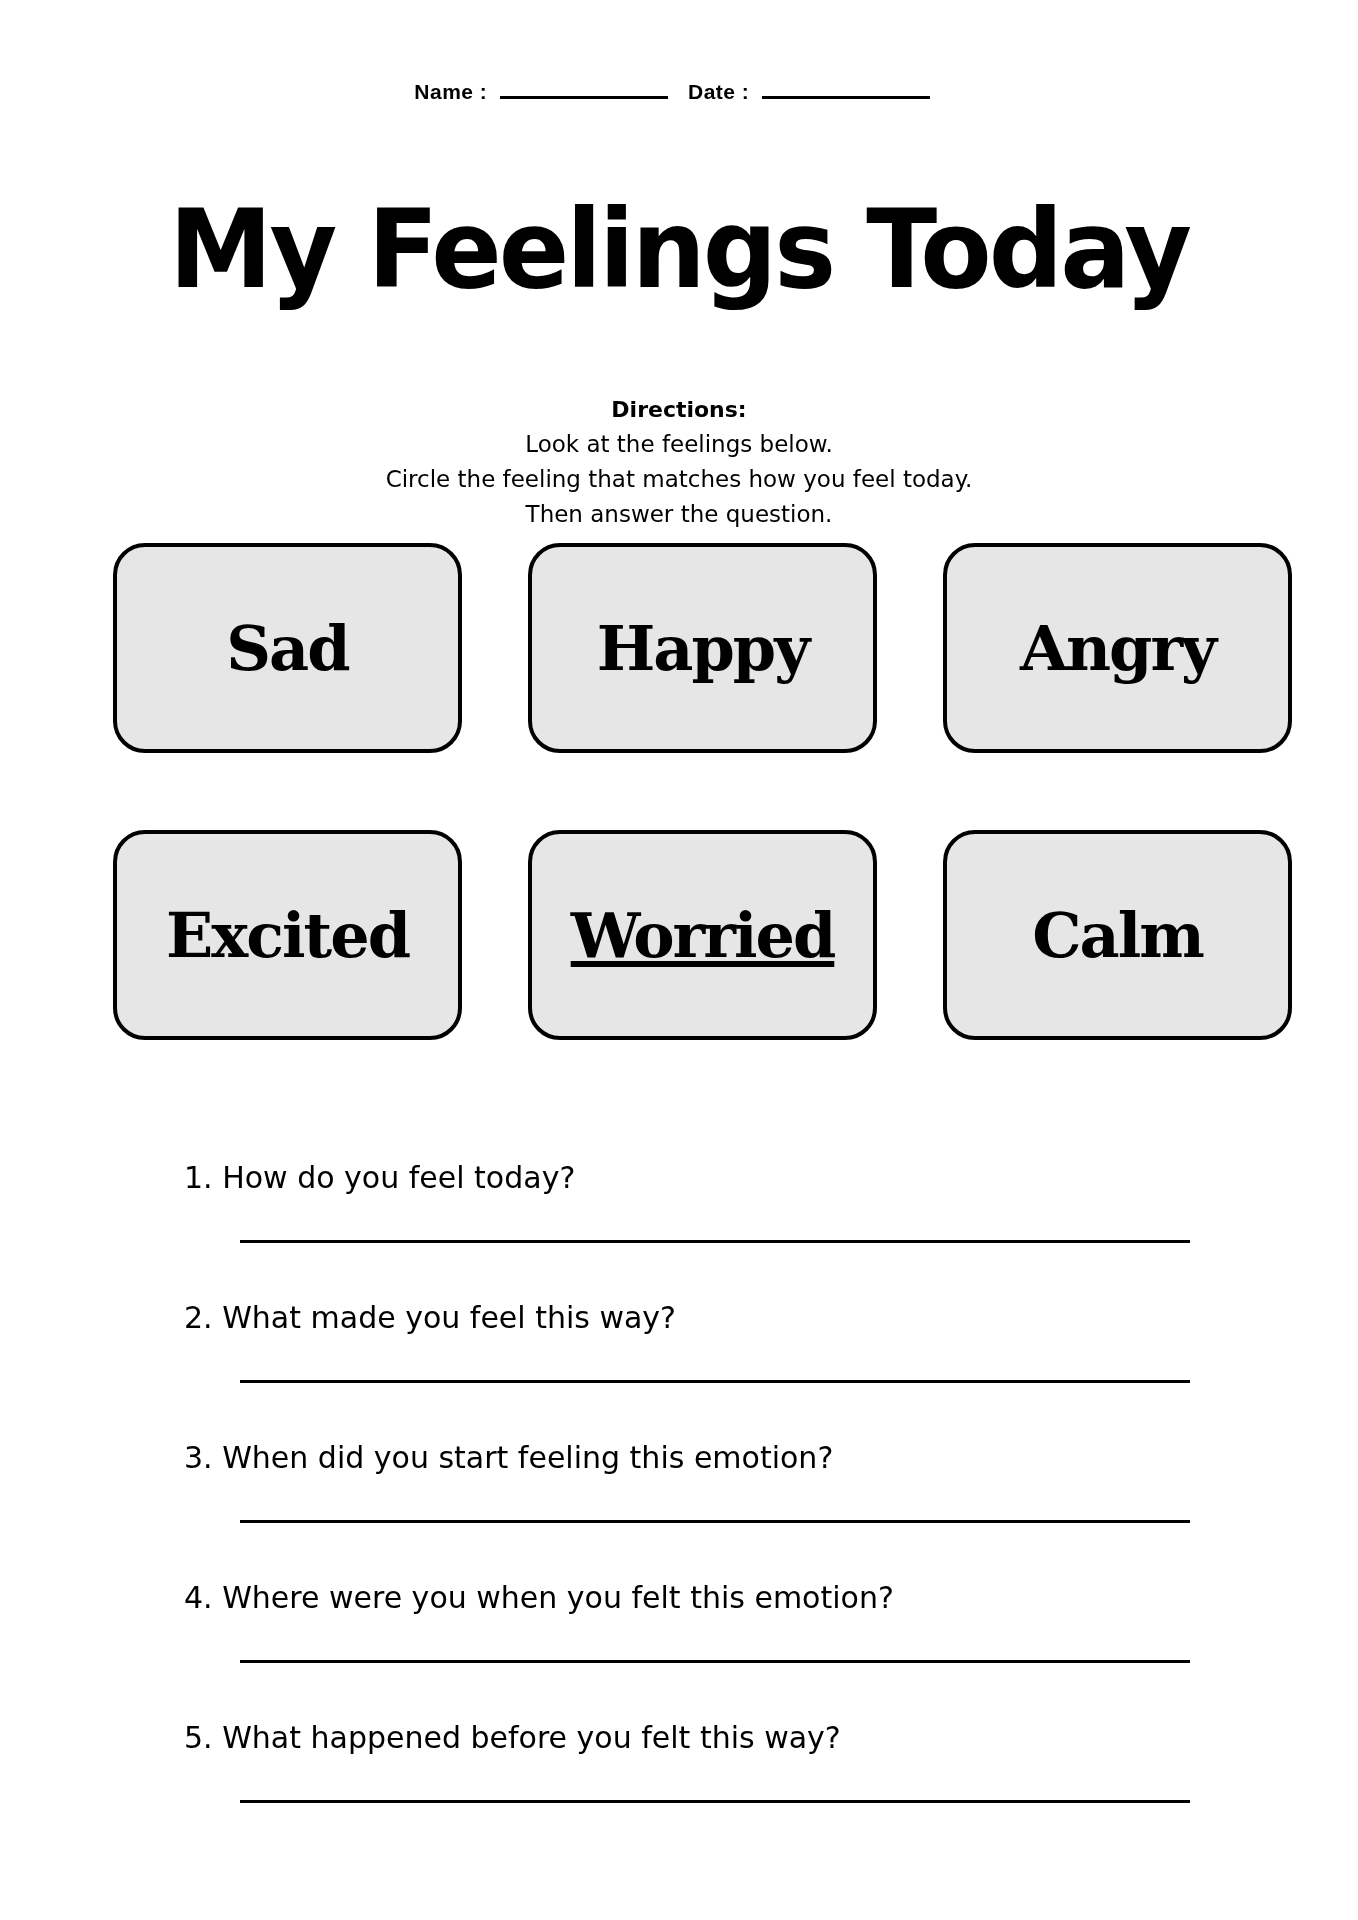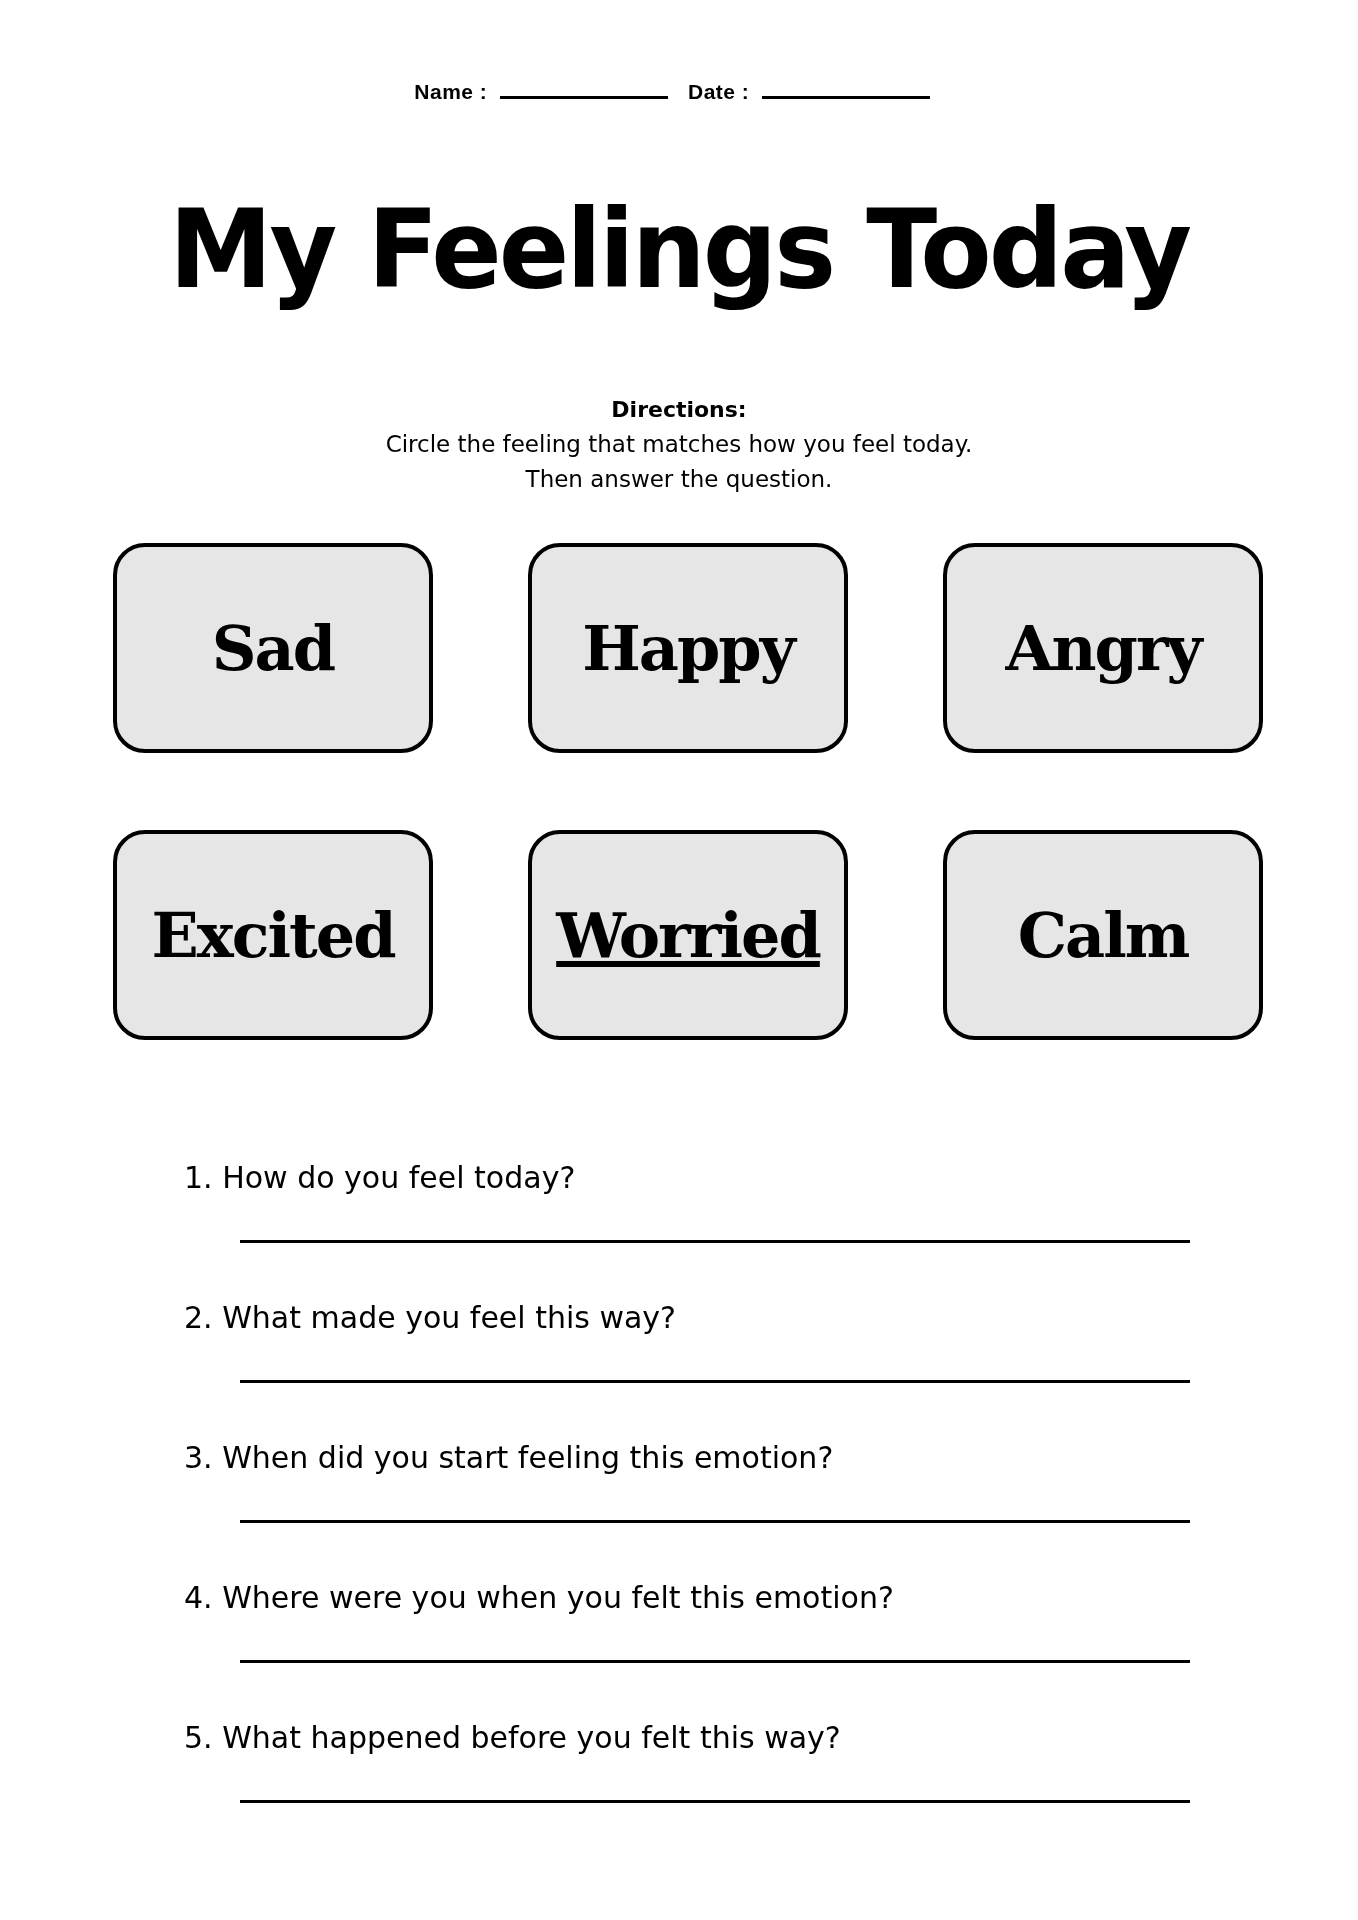--- a/index.html
+++ b/index.html
@@ -14,21 +14,21 @@
     position: absolute; top: 188px; left: 0; width: 1358px; text-align: center;
     font-family: "DejaVu Sans", sans-serif; font-weight: bold; font-size: 104px;
     letter-spacing: -3px; transform: scaleY(1.05);
   }
   .directions {
     position: absolute; top: 360px; left: 0; width: 1358px; text-align: center;
     font-family: "DejaVu Sans", sans-serif; font-size: 23px; line-height: 35px; margin-top: 32px;
   }
   .directions .dhead { font-weight: bold; font-size: 22px; }
   .feel-box {
-    position: absolute; width: 320px; height: 210px; box-sizing: border-box;
+    position: absolute; width: 349px; height: 210px; box-sizing: border-box;
     border: 4px solid #000; border-radius: 32px; background: #e6e6e6;
     display: flex; align-items: center; justify-content: center;
   }
   .feel-box span {
     font-family: "DejaVu Serif", serif; font-weight: bold; font-size: 62px; letter-spacing: -2px;
   }
   .question {
     position: absolute; left: 184px; font-family: "DejaVu Sans", sans-serif; font-size: 30px;
   }
   .answer-line {
@@ -42,20 +42,21 @@
   <span>Name :</span>
   <span class="blank"></span>
   <span>Date :</span>
   <span class="blank"></span>
 </div>
 
 <div class="title">My Feelings Today</div>
 
 <div class="directions">
   <div class="dhead">Directions:</div>
+  <div>Look at the feelings below.</div>
   <div>Circle the feeling that matches how you feel today.</div>
   <div>Then answer the question.</div>
 </div>
 
 <div class="feel-box" style="left:113px; top:543px;">
   <span>Sad</span>
 </div>
 <div class="feel-box" style="left:528px; top:543px;">
   <span>Happy</span>
 </div>

